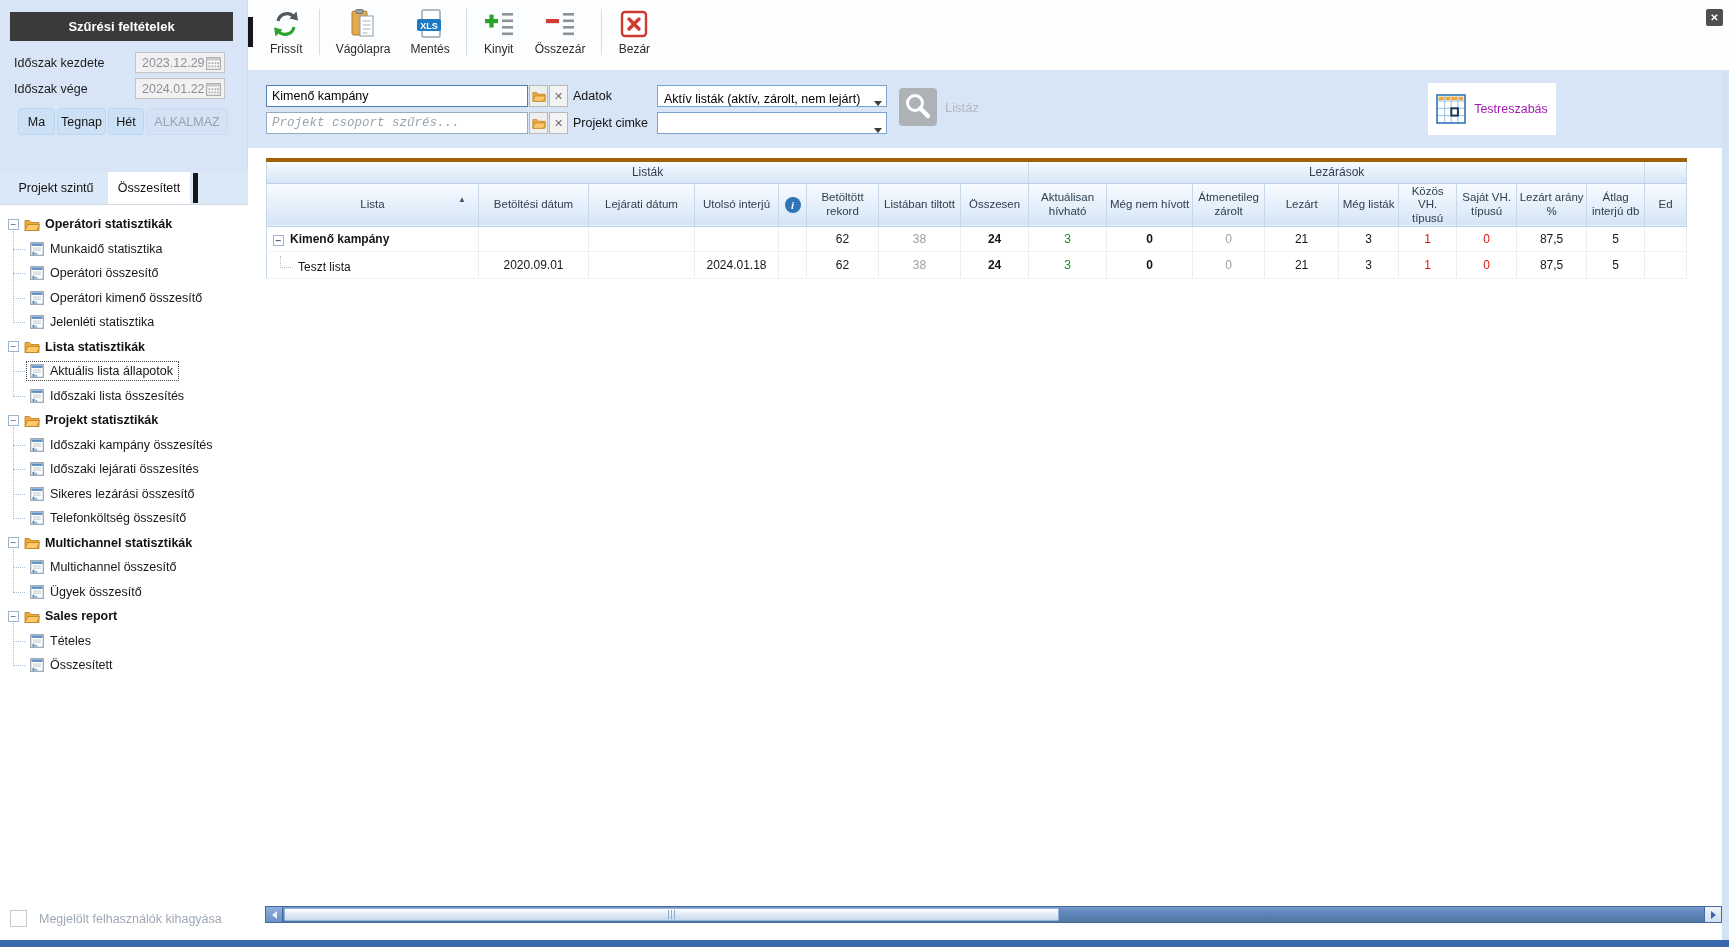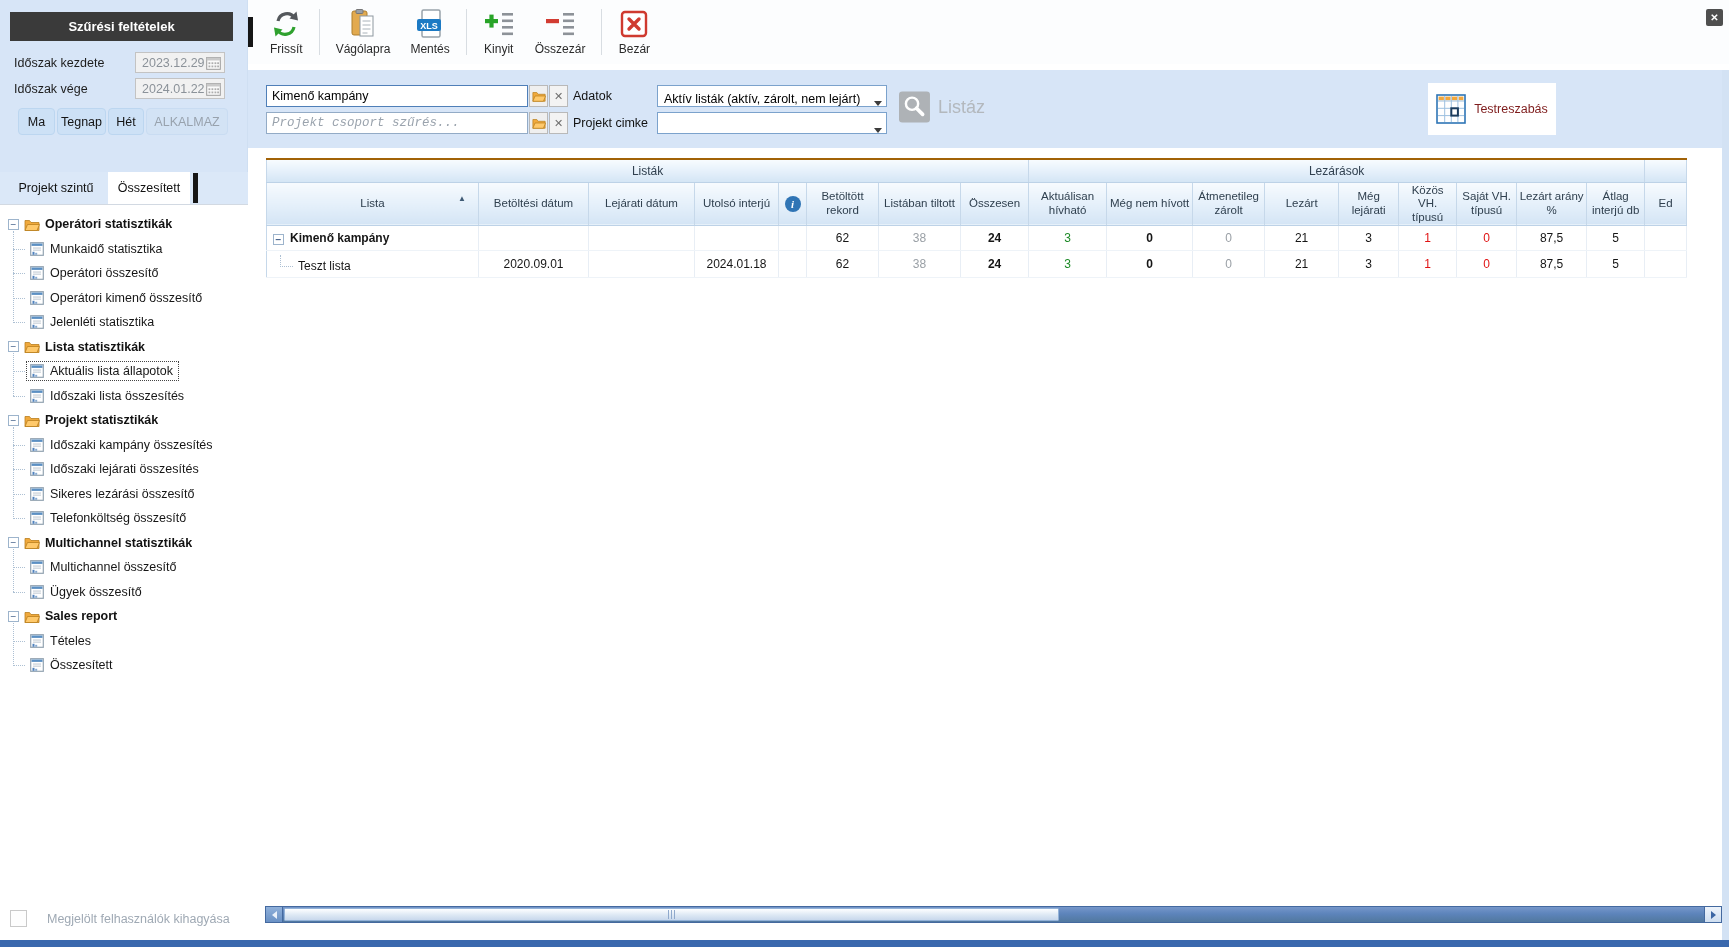--- a/index.html
+++ b/index.html
@@ -29,21 +29,21 @@
   .expbox { width:11px; height:11px; border:1px solid #9db4cc; background:#fff; color:#44618a; font-size:10px; line-height:9px;
     text-align:center; display:inline-block; flex:0 0 11px; }
   .tg-children { position:relative; }
   .tg-children::before { content:""; position:absolute; left:13px; top:-6px; bottom:12px; border-left:1px dotted #adc0d3; }
   .leaf { position:relative; height:24.5px; display:flex; align-items:center; padding-left:26px; }
   .leaf::before { content:""; position:absolute; left:13px; top:12px; width:12px; border-top:1px dotted #adc0d3; }
   .leaf-inner { display:flex; align-items:center; gap:6px; padding:2px 5px 2px 3px; border:1px solid transparent; }
   .leaf-inner.selected { border:1px dotted #444; background:#fff; }
   .leaf-label { font-size:12.5px; color:#161616; }
 
-  .skip-users { position:absolute; left:10px; top:910px; display:flex; align-items:center; gap:20px; }
+  .skip-users { position:absolute; left:10px; top:910px; display:flex; align-items:center; gap:12px; }
   .cbx { width:17px; height:17px; background:#fdfdfd; border:1px solid #c9c9c9; display:inline-block; }
   .skip-users span.lbl { color:#9fa9b4; font-size:12.5px; }
 
   
   .main { position:absolute; left:248px; top:0; width:1481px; height:947px; background:#fff; }
   .toolbar { position:absolute; left:0; top:0; width:1481px; height:64px; background:#fcfdfe; display:flex; align-items:center; padding-left:12px; }
   .tbtn { display:flex; flex-direction:column; align-items:center; justify-content:center; gap:2px; padding:4px 10px; min-width:52px; }
   .tbtn .cap { font-size:12px; color:#2b2b2b; }
   .tsep { width:1px; height:46px; background:#d8dde2; margin:0 6px; }
   .win-close { position:absolute; top:9px; right:6px; width:17px; height:17px; background:#4f4f4f; border-radius:2px;
@@ -55,28 +55,28 @@
   .f-input.second { border-color:#93abc6;font-family:Liberation Mono, monospace; }
   .f-input.second::placeholder { color:#9aa3ad; font-style:italic; }
   .mini-btn { position:absolute; width:19px; height:22px; background:#efefef; border:1px solid #b9b9b9;
     display:flex; align-items:center; justify-content:center; }
   .mini-btn.clear { background:#f3f3f3; color:#6e6e6e; font-size:11px; }
   .f-label { position:absolute; left:325px; font-size:12.5px; color:#111; }
   .dropdown { position:absolute; left:409px; width:230px; height:22px; background:#fff; border:1px solid #7ba2cc;
     display:flex; align-items:flex-end; justify-content:space-between; padding:0 4px 0 6px; font-size:12.5px; color:#000; }
   .caret { width:0; height:0; border-left:4.5px solid transparent; border-right:4.5px solid transparent; border-top:5.5px solid #3c3c3c; }
   .listaz { position:absolute; left:651px; top:12px; width:86px; height:50px; display:flex; align-items:center; gap:8px; }
-  .listaz .cap { color:#b3b8bd; font-size:18px; }
+  .listaz .cap { color:#b3b8bd; font-size:13px; }
   .custom-btn { position:absolute; left:1180px; top:13px; width:128px; height:52px; background:#fff; display:flex;
     align-items:center; justify-content:center; gap:8px; }
-  .custom-btn .cap { font-size:12.5px; color:#7f1d1d; }
+  .custom-btn .cap { font-size:12.5px; color:#a21caf; }
 
   
   .gridwrap { position:absolute; left:18px; top:158px; }
-  table.grid { border-collapse:collapse; table-layout:fixed; width:1420px; border-left:1px solid #c6d8ea; border-top:2px solid #a16207; }
+  table.grid { border-collapse:collapse; table-layout:fixed; width:1420px; border-left:1px solid #c6d8ea; border-top:4px solid #a16207; }
   .grid th { background:linear-gradient(180deg,#f7fbfe 0%,#e4effa 55%,#d4e5f5 100%);
     border-right:1px solid #c6d8ea; border-bottom:1px solid #bdd2e7; font-weight:normal; color:#30404f;
     font-size:11.5px; padding:1px 2px; line-height:1.18; text-align:center; vertical-align:middle; }
   .grid tr.grp th { height:23px; font-size:12px; }
   .grid tr.cols th { height:33px; }
   .grid td { height:25px; border-right:1px solid #e8eef5; border-bottom:1px solid #eef3f8; font-size:12px; color:#161616;
     text-align:center; padding:4px 3px; white-space:nowrap; overflow:hidden; }
   .grid td.first { text-align:left; padding-left:4px; }
   .r td:nth-child(7)  { color:#9aa0a6; }
   .r td:nth-child(8)  { font-weight:bold; }
@@ -593,21 +593,21 @@
             <th>Lejárati dátum</th>
             <th>Utolsó interjú</th>
             <th><span class="info-circ">i</span></th>
             <th>Betöltött rekord</th>
             <th>Listában tiltott</th>
             <th>Összesen</th>
             <th>Aktuálisan hívható</th>
             <th>Még nem hívott</th>
             <th>Átmenetileg zárolt</th>
             <th>Lezárt</th>
-            <th>Még lejárati</th>
+            <th>Még listák</th>
             <th>Közös VH. típusú</th>
             <th>Saját VH. típusú</th>
             <th>Lezárt arány %</th>
             <th>Átlag interjú db</th>
             <th>Ed</th>
           </tr>
         </thead>
         <tbody>
           <tr class="r r0">
             <td class="first"><span class="expbox inrow">−</span><span>Kimenő kampány</span></td>

